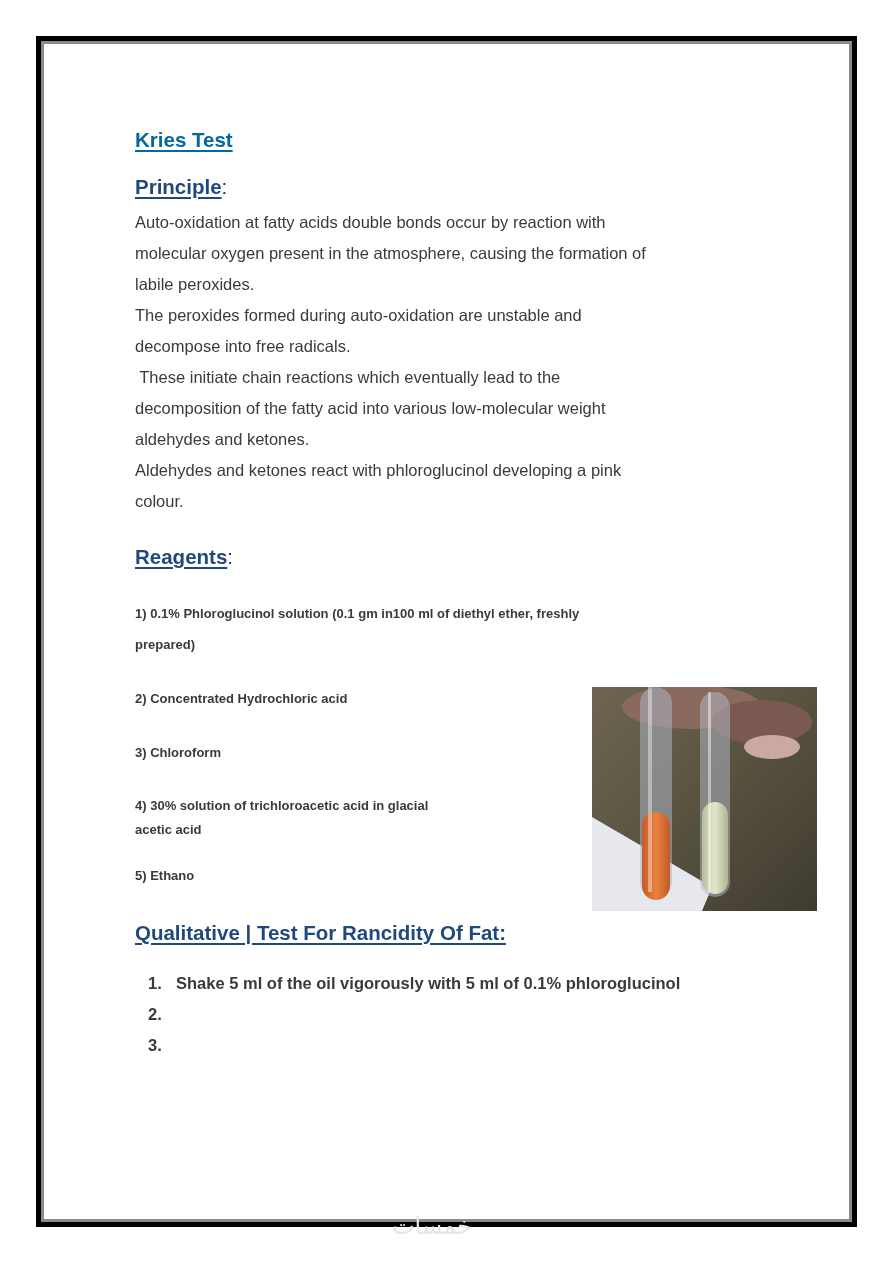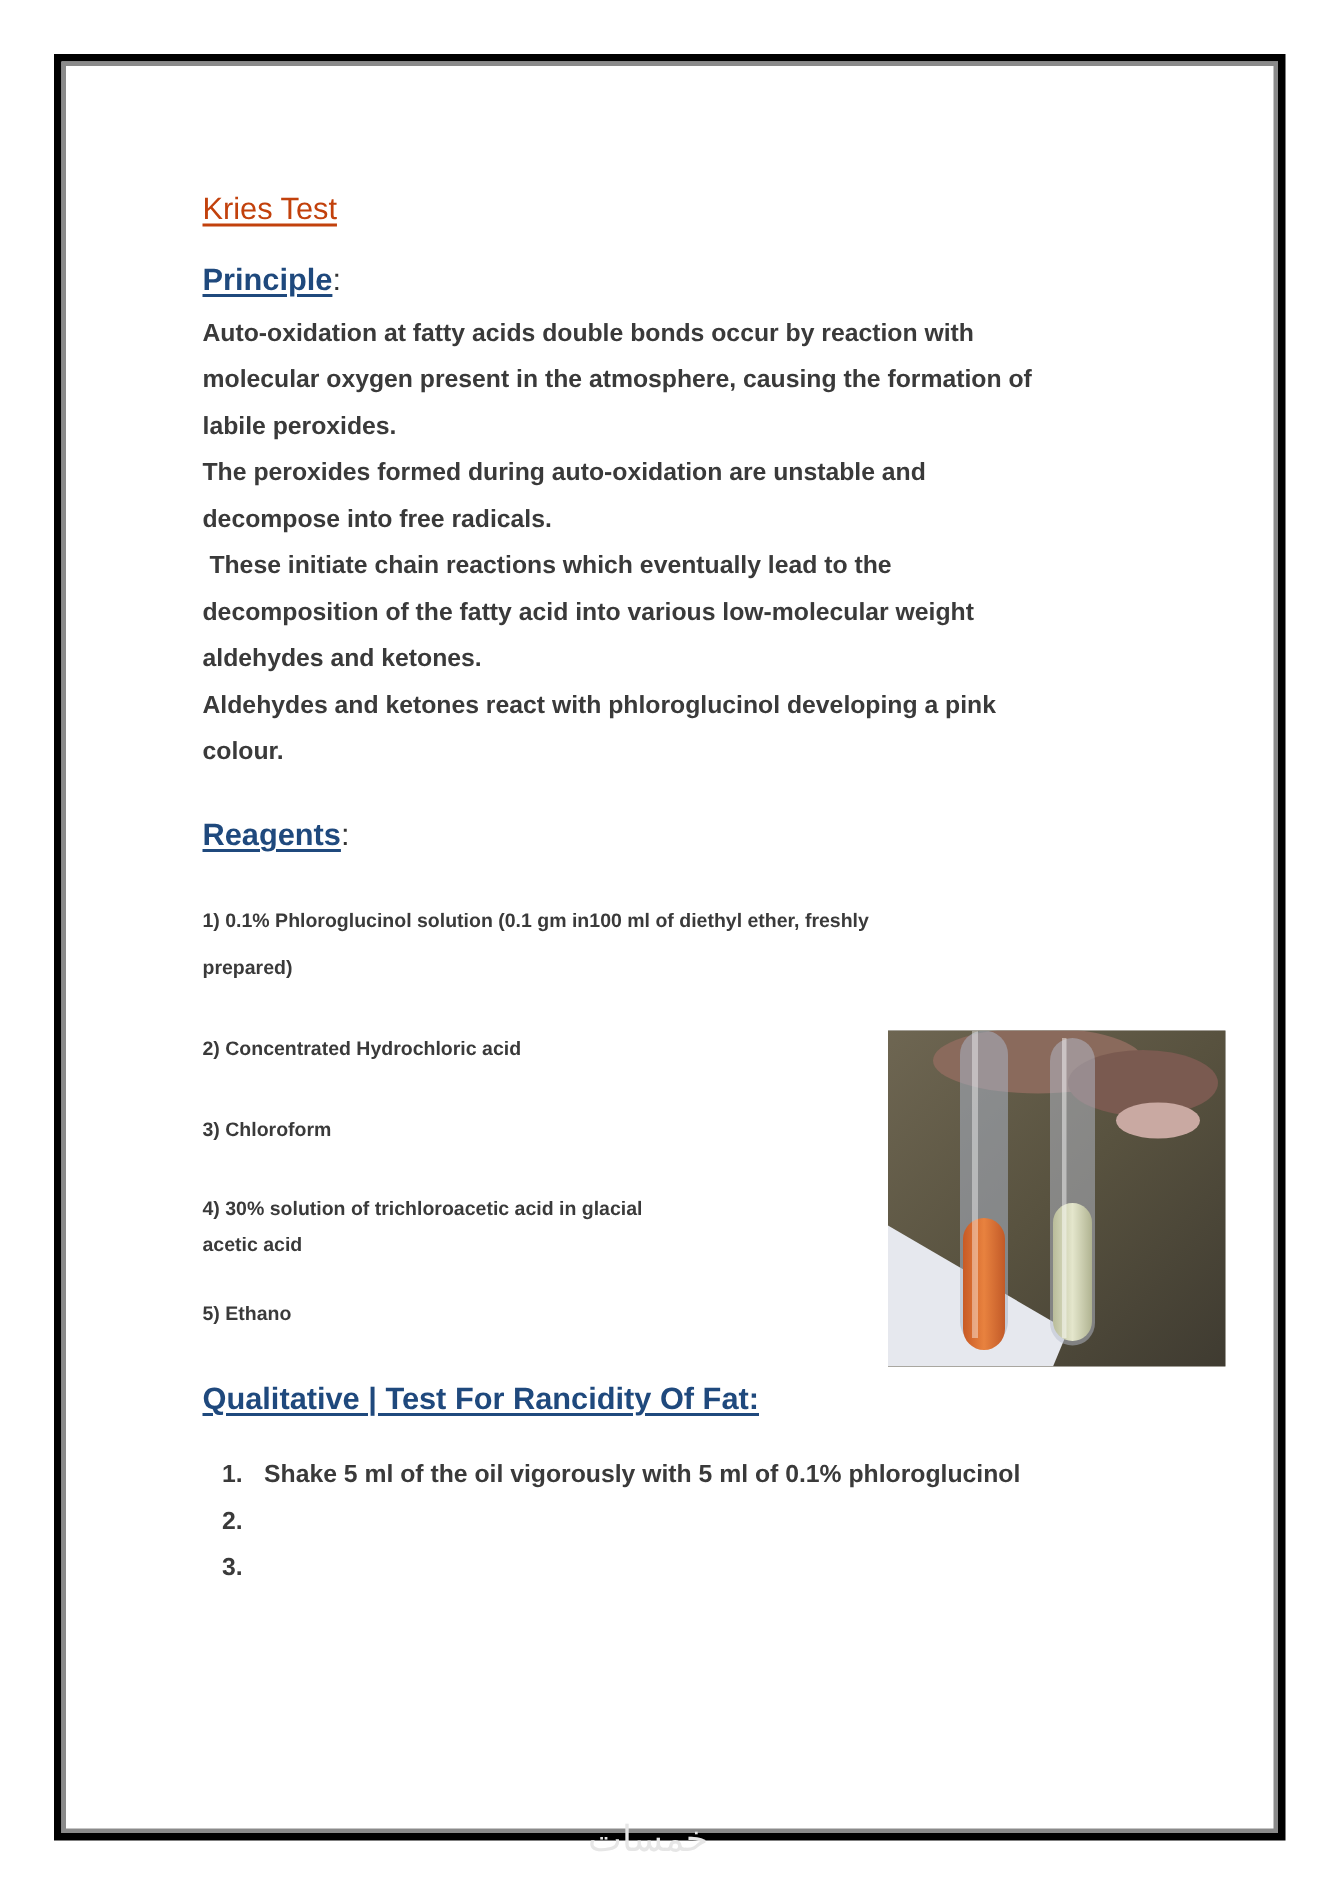--- a/index.html
+++ b/index.html
@@ -2,26 +2,26 @@
 <html><head>
 <meta charset="utf-8">
 <style>
   html, body { margin:0; padding:0; background:#ffffff; }
   body { width:893px; height:1263px; position:relative; overflow:hidden;
          font-family:"Liberation Sans", sans-serif; }
   .frame-outer { position:absolute; left:36px; top:36px; width:811px; height:1181px;
                  border:5px solid #000000; }
   .frame-inner { position:absolute; left:0; top:0; right:0; bottom:0;
                  border:3px solid #8a8a8a; }
-  .h-title { position:absolute; left:135px; top:128px; margin:0; font-size:20.5px; font-weight:normal;
-             color:#c2410c; text-decoration:underline; text-underline-offset:3px; }
+  .h-title { position:absolute; left:135px; top:128px; margin:0; font-size:20.5px; font-weight:bold;
+             color:#0369a1; text-decoration:underline; text-underline-offset:3px; }
   .h-sec { position:absolute; left:135px; margin:0; font-size:20.5px; font-weight:bold; color:#1f497d; }
   .h-sec .u { text-decoration:underline; text-underline-offset:3px; }
   .h-sec .colon { font-weight:normal; color:#333; }
-  .para { position:absolute; left:135px; margin:0; font-size:16.5px; font-weight:bold;
+  .para { position:absolute; left:135px; margin:0; font-size:16.5px; font-weight:normal;
           color:#3a3a3a; line-height:31px; white-space:pre; }
   .reagent { position:absolute; left:135px; margin:0; font-size:13px; font-weight:bold;
              color:#3a3a3a; white-space:pre; }
   .photo { position:absolute; left:592px; top:687px; width:225px; height:224px; overflow:hidden;
            background:#5b5446; }
   .steps { position:absolute; left:148px; top:968px; margin:0; padding:0; list-style:none; }
   .steps li { font-size:16.5px; font-weight:bold; color:#3a3a3a; line-height:31px; white-space:pre;
               display:flex; }
   .steps li .num { width:28px; display:inline-block; }
   .watermark { position:absolute; left:392px; top:1212px; font-size:24px; color:#e6e6e6;

